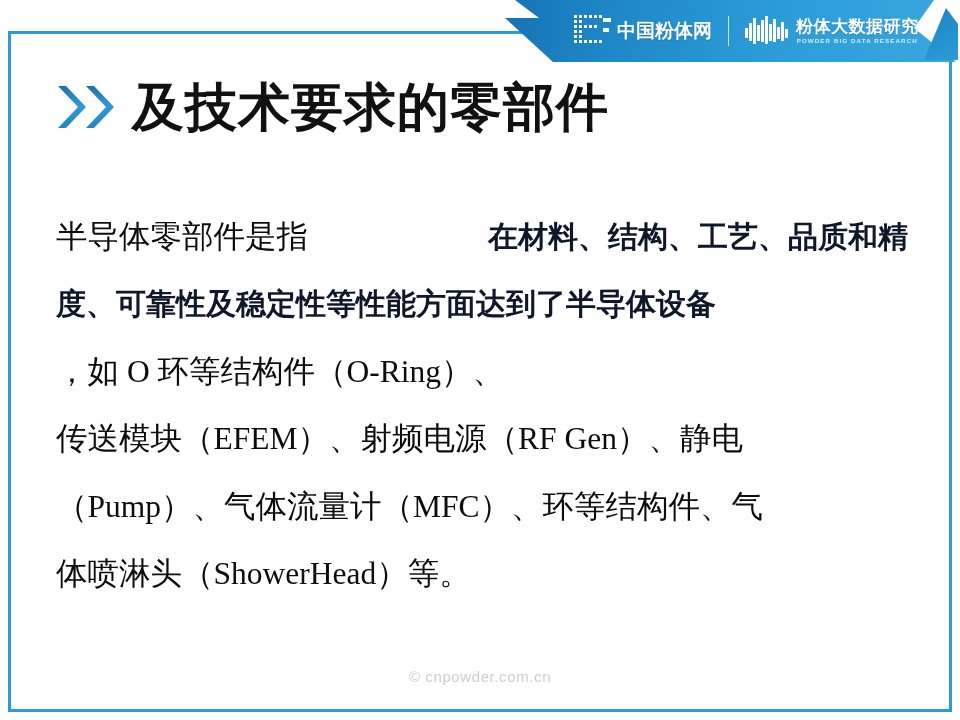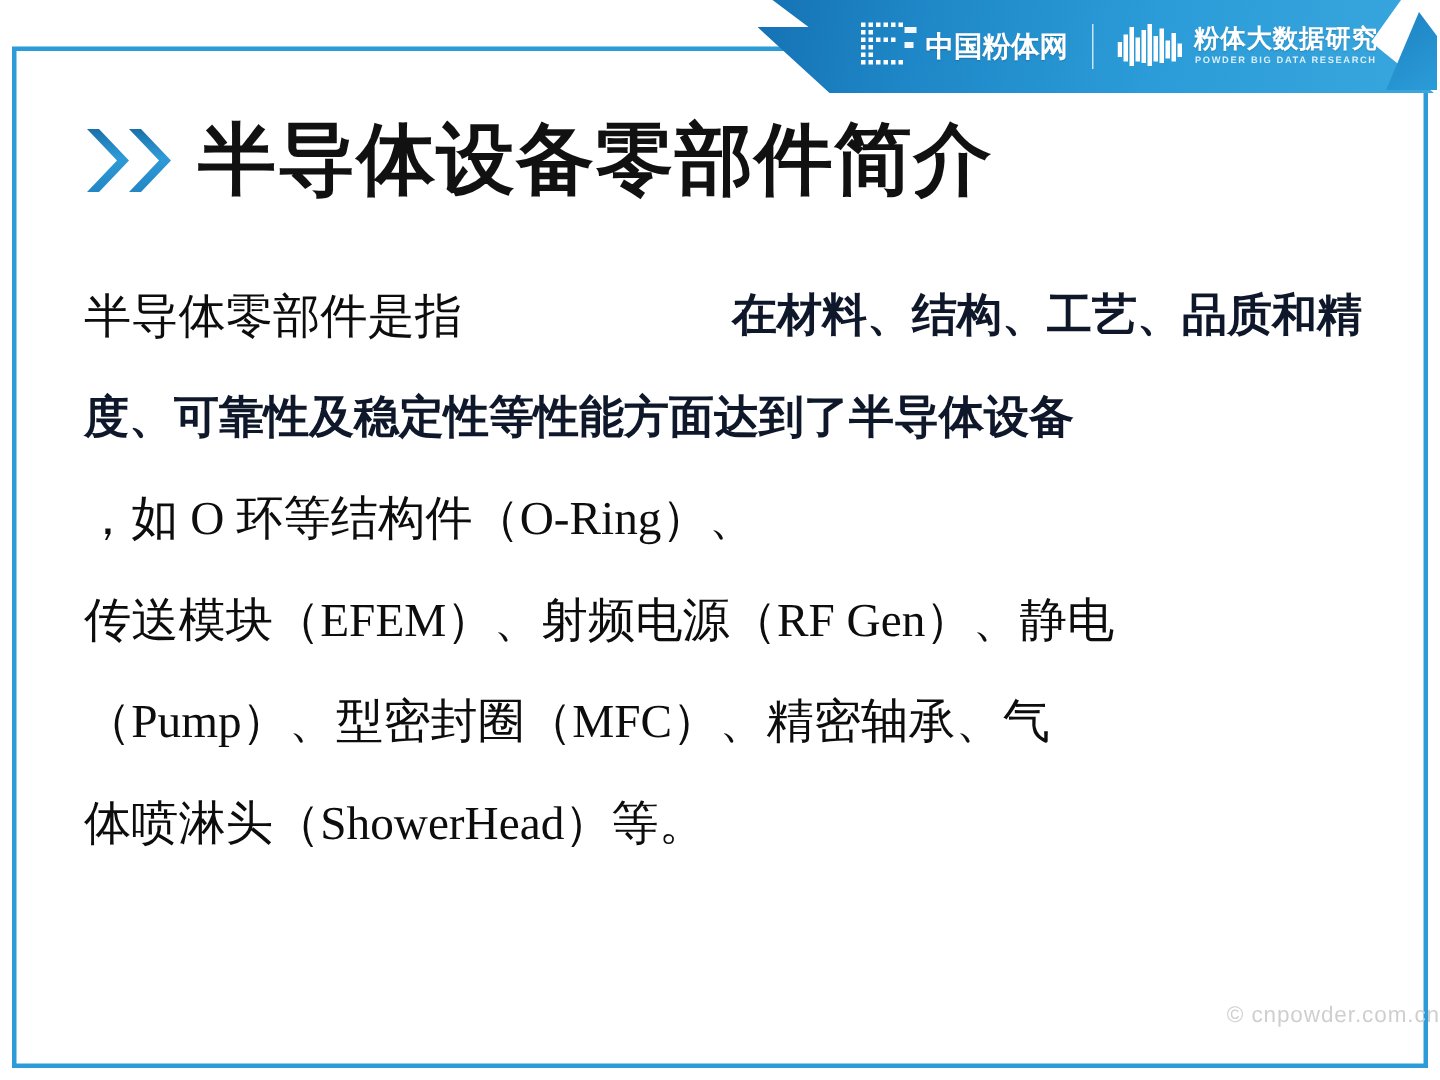--- a/index.html
+++ b/index.html
@@ -157,34 +157,34 @@
     left:56px; top:190px;
     width:852px;
     z-index:3;
     font-family:"Liberation Serif", serif;
     font-size:31.5px;
     color:#0d0d0d;
   }
   .line {
     height:67.5px;
     display:flex;
-    align-items:flex-start;
+    align-items:flex-end;
     white-space:nowrap;
   }
   .line.justify { justify-content:space-between; }
   .red { color:#0f172a; font-weight:bold; font-family:"DejaVu Sans", sans-serif; font-size:30px; }
   .blk { color:#0d0d0d; }
   .seg { display:inline-block; }
 
   
   .footer {
     position:absolute;
     left:0; top:668px;
     width:960px;
-    text-align:right;
+    text-align:center;
     font-family:"Liberation Sans", sans-serif;
     font-size:15px;
     color:#cfcfcf;
     letter-spacing:.6px;
     z-index:4;
   }
 </style>
 </head>
 <body>
 
@@ -271,39 +271,39 @@
           <linearGradient id="cg" x1="0" y1="0" x2="0" y2="1">
             <stop offset="0" stop-color="#1b6fa8"></stop>
             <stop offset="0.45" stop-color="#2f9ad6"></stop>
             <stop offset="1" stop-color="#2287c4"></stop>
           </linearGradient>
         </defs>
         <path d="M2 6 L10 6 L30 27 L10 48 L2 48 L22 27 Z" fill="url(#cg)"></path>
         <path d="M30 6 L38 6 L58 27 L38 48 L30 48 L50 27 Z" fill="url(#cg)"></path>
       </svg>
     </span>
-    <span class="title-text">半导体设备零部件简介</span>
+    <span class="title-text">及技术要求的零部件</span>
   </div>
 
   <div class="body-text">
     <div class="line justify">
       <span class="seg blk">半导体零部件是指</span>
       <span class="seg red">在材料、结构、工艺、品质和精</span>
     </div>
     <div class="line justify">
       <span class="seg red">度、可靠性及稳定性等性能方面达到了半导体设备</span>
     </div>
     <div class="line justify">
       <span class="seg blk">，如 O 环等结构件（O-Ring）、</span>
     </div>
     <div class="line justify">
       <span class="seg blk">传送模块（EFEM）、射频电源（RF Gen）、静电</span>
     </div>
     <div class="line justify">
-      <span class="seg blk">（Pump）、型密封圈（MFC）、精密轴承、气</span>
+      <span class="seg blk">（Pump）、气体流量计（MFC）、环等结构件、气</span>
     </div>
     <div class="line">
       <span class="seg blk">体喷淋头（ShowerHead）等。</span>
     </div>
   </div>
 
   <div class="footer">© cnpowder.com.cn</div>
 
 </div>
 

